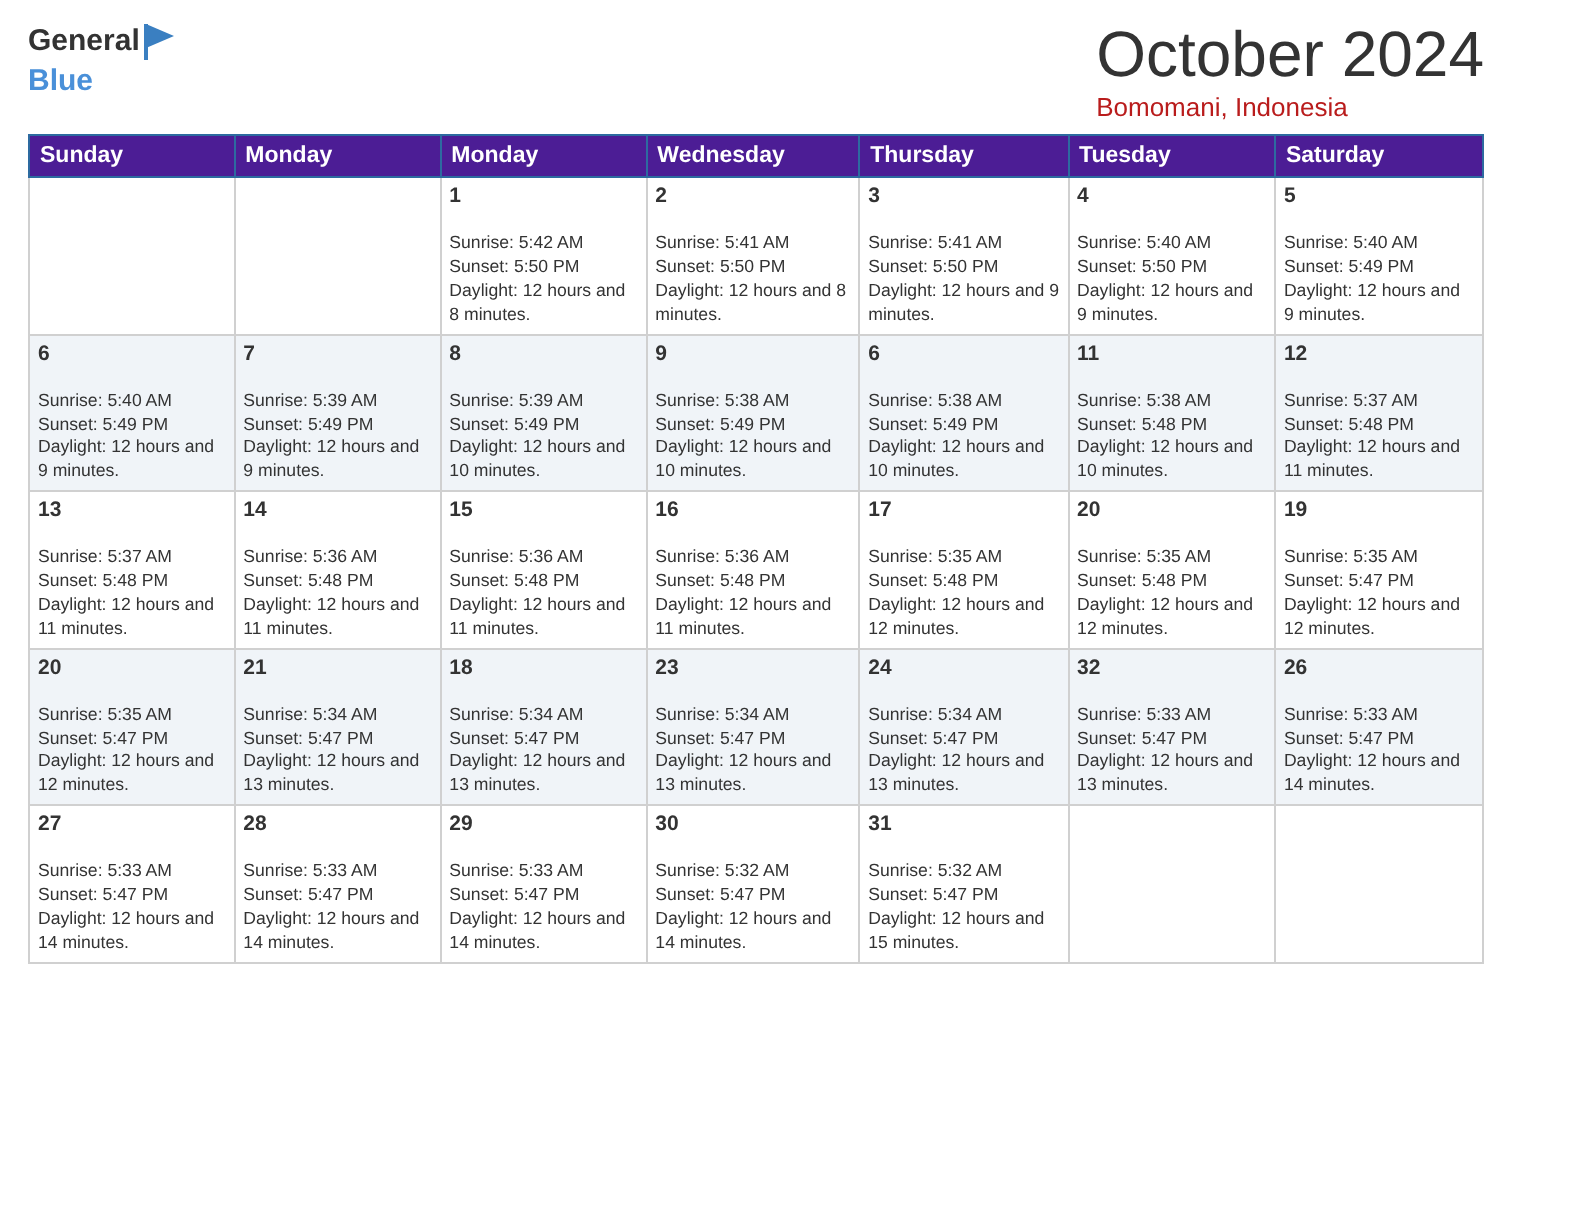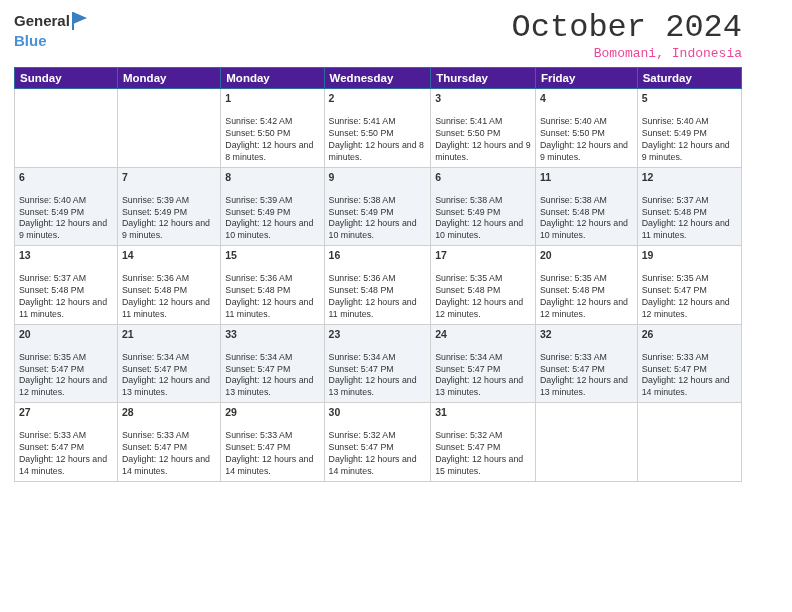--- a/index.html
+++ b/index.html
@@ -38,32 +38,30 @@
       font-weight: bold;
       color: #4a90d9;
       line-height: 1.1;
     }
     .logo-icon {
       width: 18px;
       height: 22px;
       margin-left: 1px;
     }
     .title-block {
-      text-align: right;
-      font-family: Liberation Mono, monospace;
     }
     .month-year {
       font-size: 32px;
       font-weight: 300;
       color: #333;
       line-height: 1.1;
     }
     .location {
       font-size: 13px;
-      color: #ec4899;
+      color: #b91c1c;
       margin-top: 1px;
     }
     .calendar {
       width: 100%;
       border-collapse: collapse;
     }
     .calendar th {
       background: #4c1d95;
       color: #fff;
       font-size: 11.5px;
@@ -131,21 +129,21 @@
   </div>
 
   <table class="calendar">
     <thead>
       <tr>
         <th>Sunday</th>
         <th>Monday</th>
         <th>Monday</th>
         <th>Wednesday</th>
         <th>Thursday</th>
-        <th>Friday</th>
+        <th>Tuesday</th>
         <th>Saturday</th>
       </tr>
     </thead>
     <tbody id="calendar-body">
     <tr>
           <td class="empty-cell"></td>
           <td class="empty-cell"></td>
           <td>
             <span class="day-number">1</span>
             <div class="day-info">Sunrise: 5:42 AM<br>Sunset: 5:50 PM<br>Daylight: 12 hours and 8 minutes.</div>
@@ -230,21 +228,21 @@
         <tr>
           <td>
             <span class="day-number">20</span>
             <div class="day-info">Sunrise: 5:35 AM<br>Sunset: 5:47 PM<br>Daylight: 12 hours and 12 minutes.</div>
           </td>
           <td>
             <span class="day-number">21</span>
             <div class="day-info">Sunrise: 5:34 AM<br>Sunset: 5:47 PM<br>Daylight: 12 hours and 13 minutes.</div>
           </td>
           <td>
-            <span class="day-number">33</span>
+            <span class="day-number">18</span>
             <div class="day-info">Sunrise: 5:34 AM<br>Sunset: 5:47 PM<br>Daylight: 12 hours and 13 minutes.</div>
           </td>
           <td>
             <span class="day-number">23</span>
             <div class="day-info">Sunrise: 5:34 AM<br>Sunset: 5:47 PM<br>Daylight: 12 hours and 13 minutes.</div>
           </td>
           <td>
             <span class="day-number">24</span>
             <div class="day-info">Sunrise: 5:34 AM<br>Sunset: 5:47 PM<br>Daylight: 12 hours and 13 minutes.</div>
           </td>

